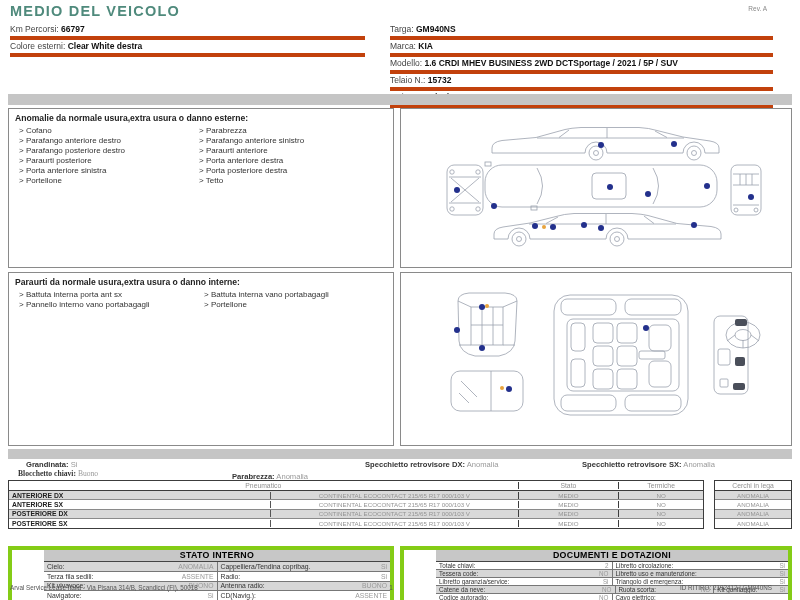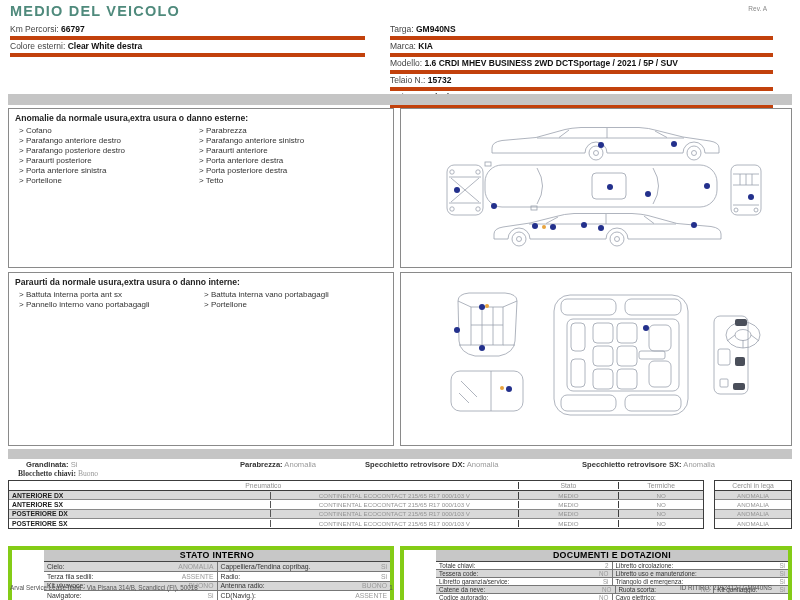--- a/index.html
+++ b/index.html
@@ -295,21 +295,21 @@
     </svg>
   </div>
 
   <div class="gbar bar2"></div>
 
   <div class="summary sline1">
     <span class="s-item" style="left:0;margin-left:16px;">
       <span class="s-label">Grandinata:</span>
       <span class="s-value">Si</span>
     </span>
-    <span class="s-item" style="left:230px;">
+    <span class="s-item" style="left:222px;margin-top:12px;">
       <span class="s-label">Parabrezza:</span>
       <span class="s-value">Anomalia</span>
     </span>
     <span class="s-item" style="left:355px;">
       <span class="s-label">Specchietto retrovisore DX:</span>
       <span class="s-value">Anomalia</span>
     </span>
     <span class="s-item" style="left:572px;">
       <span class="s-label">Specchietto retrovisore SX:</span>
       <span class="s-value">Anomalia</span>

